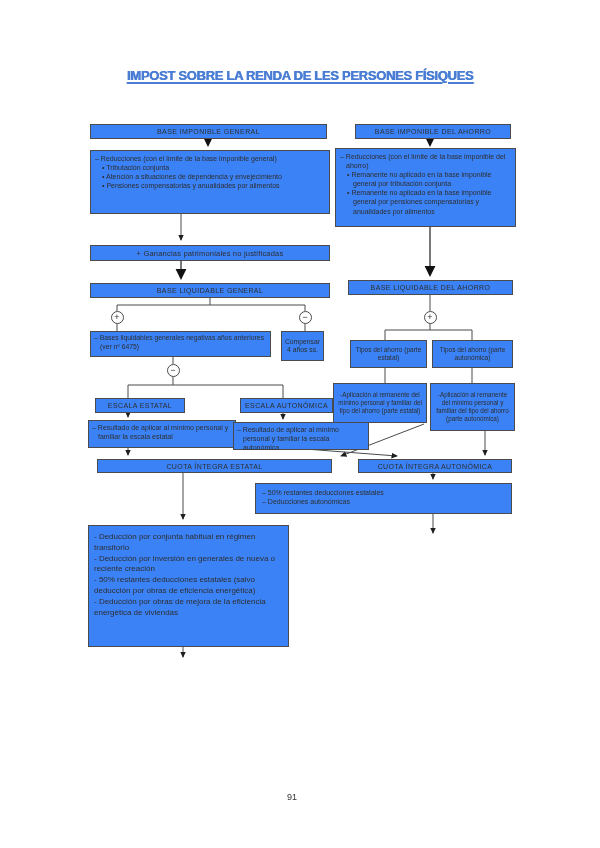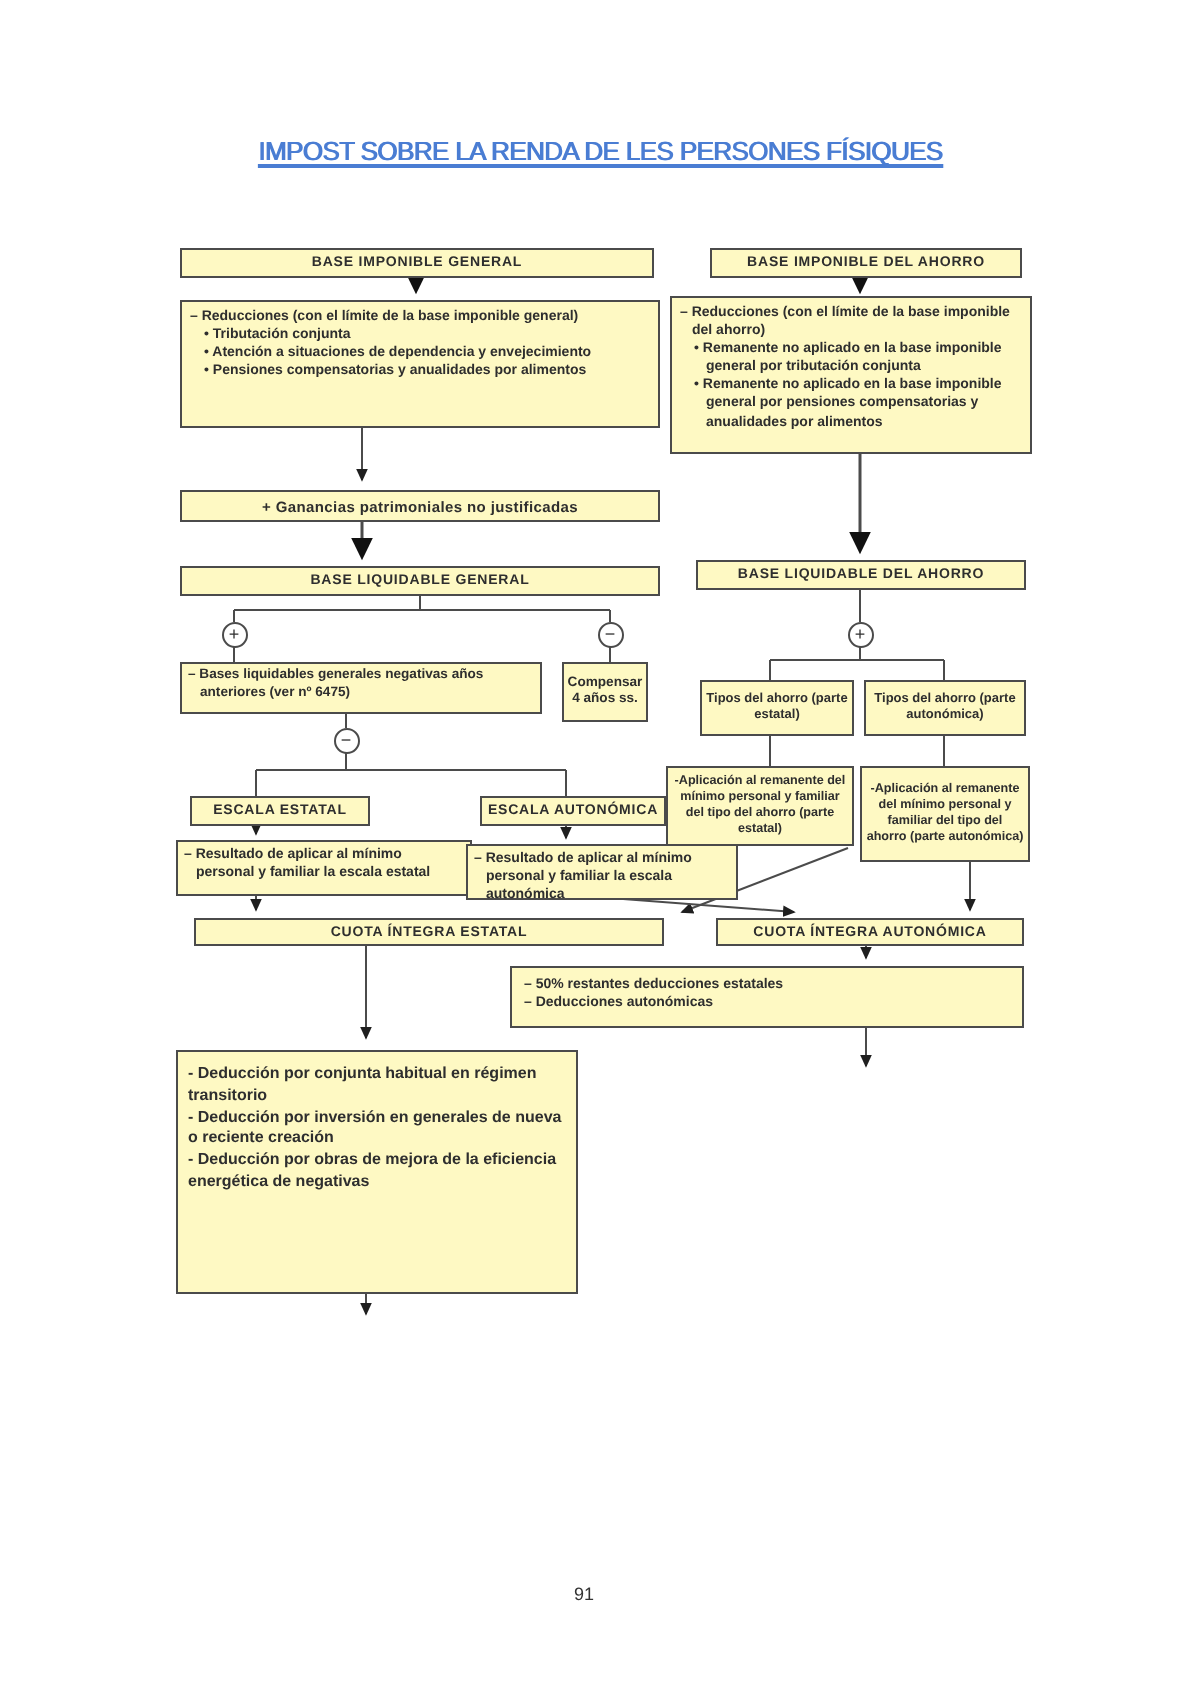--- a/index.html
+++ b/index.html
@@ -1,23 +1,23 @@
 <!DOCTYPE html>
 <html><head>
 <meta charset="utf-8">
 <style>
   html,body{margin:0;padding:0;background:#e9e9e9;}
   #page{position:relative;width:600px;height:848px;background:#ffffff;margin:0 auto;
         font-family:"Liberation Sans",sans-serif;overflow:hidden;}
   #title{position:absolute;left:0;top:68px;width:600px;text-align:center;
-         font-size:13px;font-weight:400;letter-spacing:-0.3px;
+         font-size:13px;font-weight:700;letter-spacing:-0.3px;
          text-decoration:underline;text-decoration-thickness:2px;text-underline-offset:2px;
          text-shadow:0.6px 0 0 currentColor;}
-  .box{position:absolute;box-sizing:border-box;border:1px solid #4b4b4b;background:#fef9c3;
-       color:#2e2e2e;font-weight:bold;}
+  .box{position:absolute;box-sizing:border-box;border:1px solid #4b4b4b;background:#3b82f6;
+       color:#2e2e2e;}
   .hdr{display:flex;align-items:center;justify-content:center;
        font-size:7px;letter-spacing:0.4px;white-space:nowrap;}
   .txt{font-size:7px;line-height:1.3;padding:3px 4px;}
   .ln{padding-left:6px;text-indent:-6px;}
   .ln.bullet{padding-left:13px;text-indent:-6px;}
   .ctr{display:flex;flex-direction:column;align-items:center;justify-content:center;
        text-align:center;font-size:6.8px;line-height:1.25;padding:2px;}
   .thick{border-width:1.6px;}
   .op{position:absolute;width:13px;height:13px;border:1px solid #4b4b4b;border-radius:50%;
       background:#fff;color:#2e2e2e;font-size:9px;line-height:11px;text-align:center;
@@ -106,21 +106,22 @@
   </div>
   <div class="box txt" style="left:233px;top:422px;width:136px;height:28px;padding:2px 3px;">
     <div class="ln">– Resultado de aplicar al mínimo personal y familiar la escala autonómica</div>
   </div>
 
   <div class="box hdr" style="left:97px;top:459px;width:235px;height:14px;">CUOTA ÍNTEGRA ESTATAL</div>
 
   <div class="box txt big thick" style="left:88px;top:525px;width:201px;height:122px;padding:6px 5px;line-height:1.35;">
     <div>- Deducción por conjunta habitual en régimen transitorio</div>
     <div>- Deducción por inversión en generales de nueva o reciente creación</div>
-    <div>- Deducción por obras de mejora de la eficiencia energética de negativas</div>
+    <div>- 50% restantes deducciones estatales (salvo deducción por obras de eficiencia energética)</div>
+    <div>- Deducción por obras de mejora de la eficiencia energética de viviendas</div>
   </div>
 
   <div class="box hdr" style="left:355px;top:124px;width:156px;height:15px;">BASE IMPONIBLE DEL AHORRO</div>
 
   <div class="box txt" style="left:335px;top:148px;width:181px;height:79px;">
     <div class="ln">– Reducciones (con el límite de la base imponible del ahorro)</div>
     <div class="ln bullet">• Remanente no aplicado en la base imponible general por tributación conjunta</div>
     <div class="ln bullet">• Remanente no aplicado en la base imponible general por pensiones compensatorias y anualidades por alimentos</div>
   </div>
 

